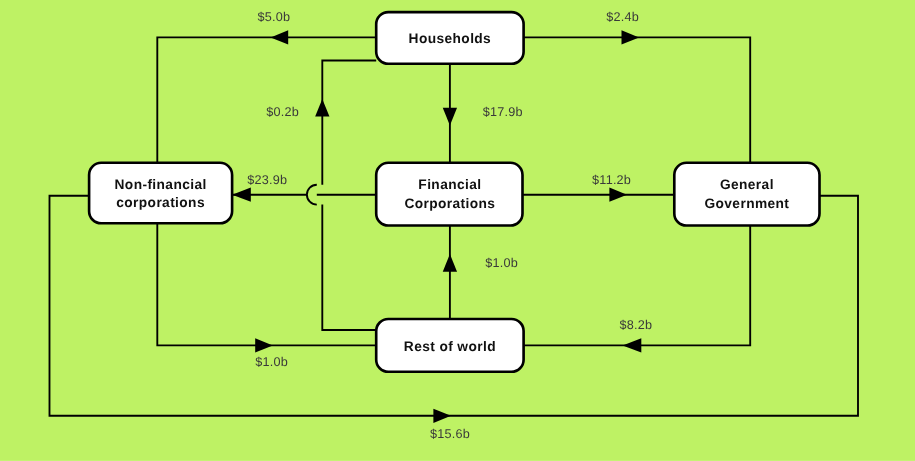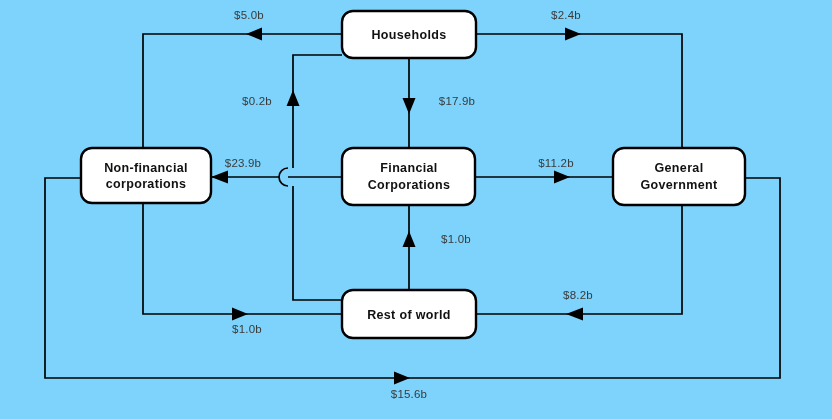--- a/index.html
+++ b/index.html
@@ -1,18 +1,18 @@
 <!DOCTYPE html>
 <html><head>
 <meta charset="utf-8">
 <style>
   html,body{margin:0;padding:0;background:#ffffff;}
   body{width:832px;height:419px;overflow:hidden;
        font-family:"Liberation Sans","DejaVu Sans",sans-serif;}
-  #diagram-root{position:relative;width:832px;height:419px;background:#7dd3fc;}
+  #diagram-root{position:relative;width:832px;height:419px;background:#bef264;}
   svg#flow-svg{display:block;width:832px;height:419px;}
   .node-box{fill:#ffffff;stroke:#000000;stroke-width:2.4;}
   .node-label{font-family:"Liberation Sans","DejaVu Sans",sans-serif;
               font-size:12.5px;font-weight:bold;fill:#111111;
               text-anchor:middle;letter-spacing:0.35px;}
   .flow-line{fill:none;stroke:#000000;stroke-width:1.7;stroke-linecap:butt;
              stroke-linejoin:miter;}
   .flow-arrow{fill:#000000;stroke:none;}
   .flow-label{font-family:"Liberation Sans","DejaVu Sans",sans-serif;
               font-size:11.5px;fill:#3a3a3a;text-anchor:middle;

